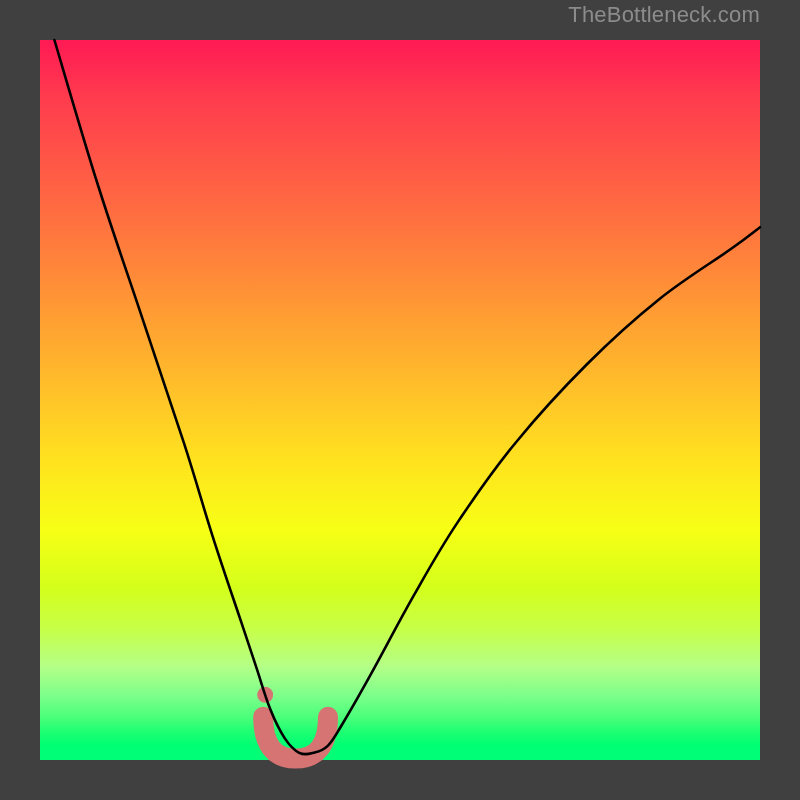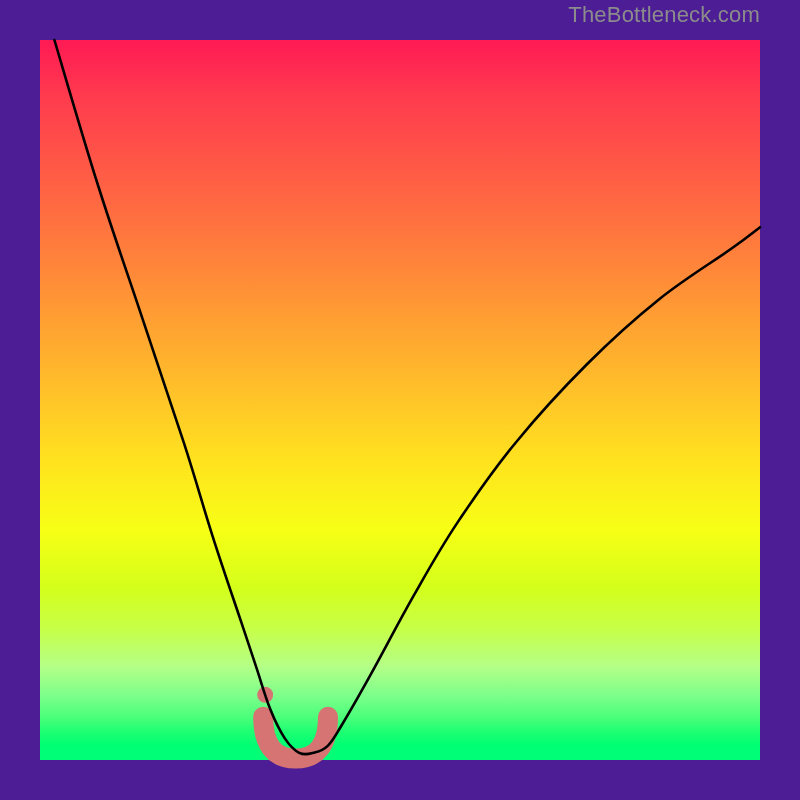--- a/index.html
+++ b/index.html
@@ -10,21 +10,21 @@
     background: #000000;
     overflow: hidden;
     font-family: Arial, Helvetica, sans-serif;
   }
   .frame {
     position: absolute;
     top: 0;
     left: 0;
     width: 800px;
     height: 800px;
-    background: #4c1d95;
+    background: #404040;
   }
   .plot-area {
     position: absolute;
     left: 40px;
     top: 40px;
     width: 720px;
     height: 720px;
     background: linear-gradient(
       to bottom,
       #ff1a54 0%,

